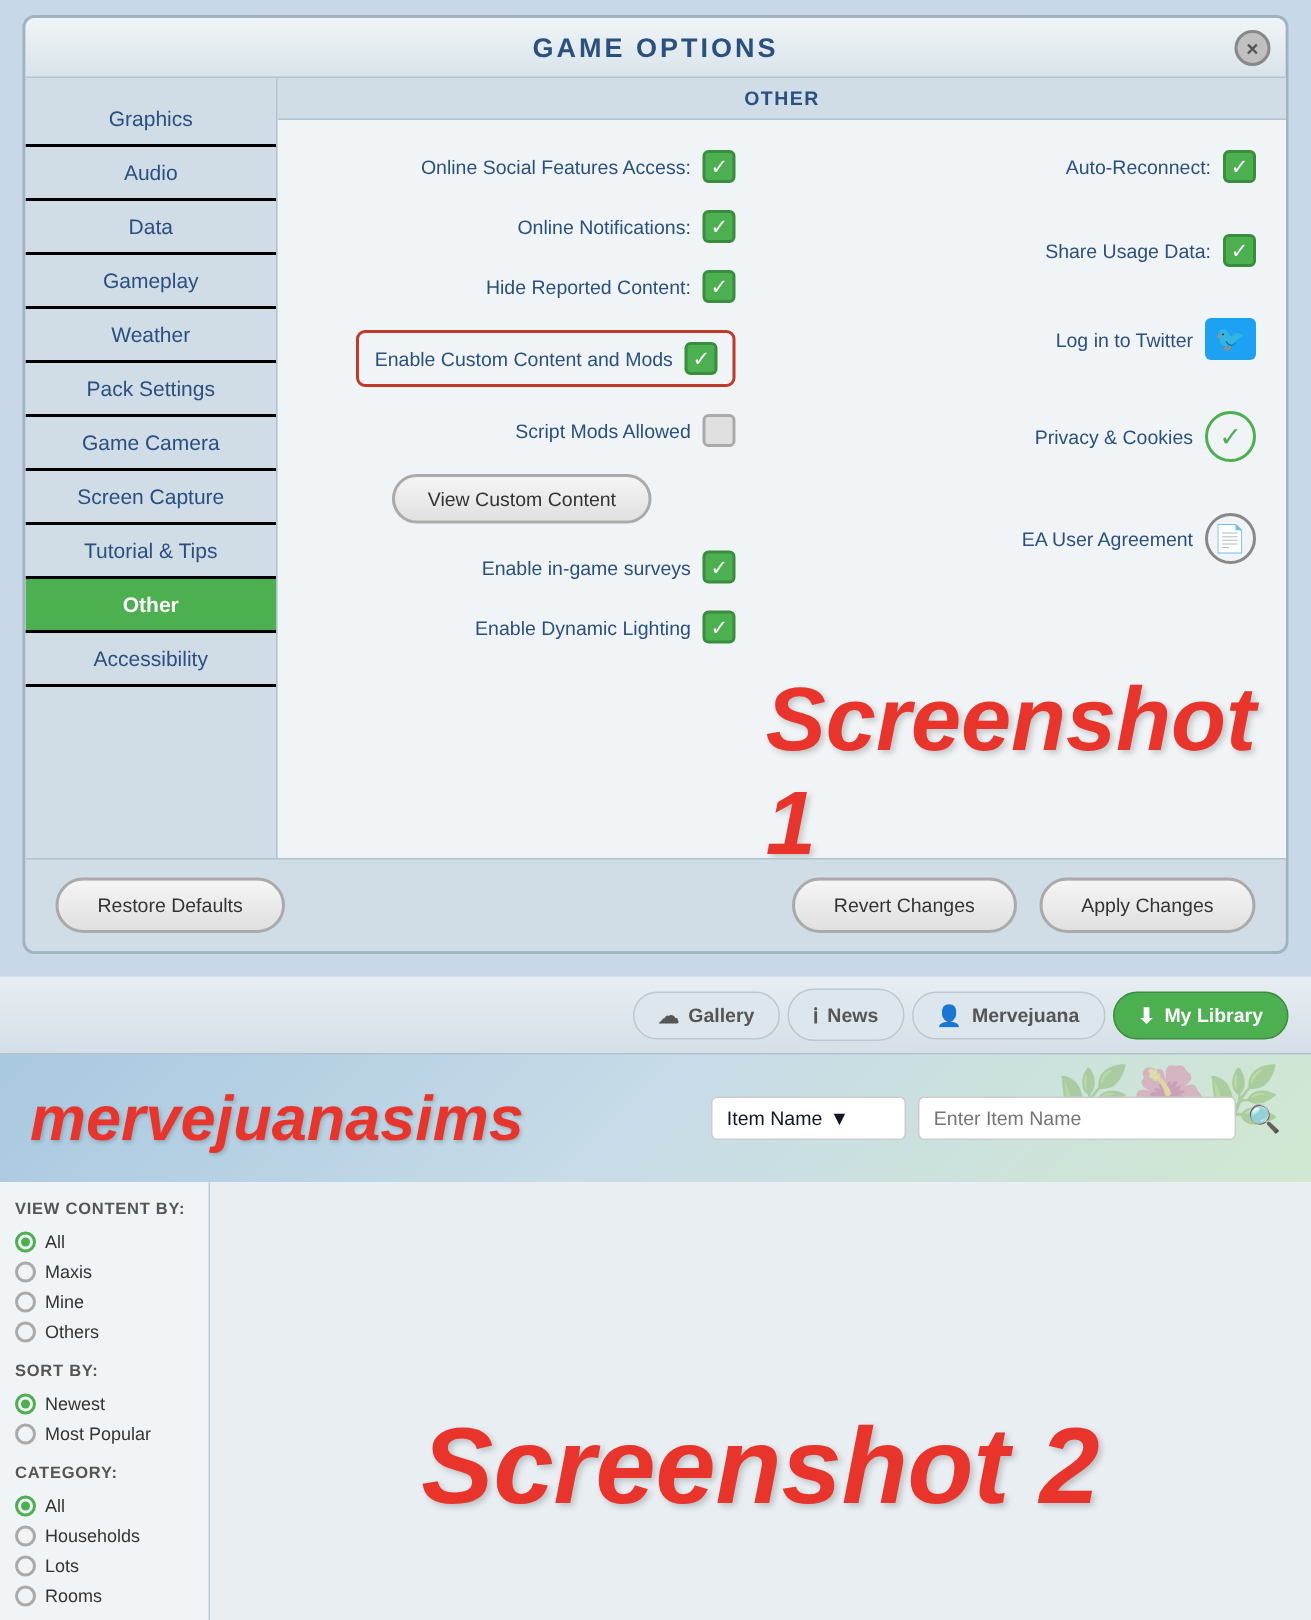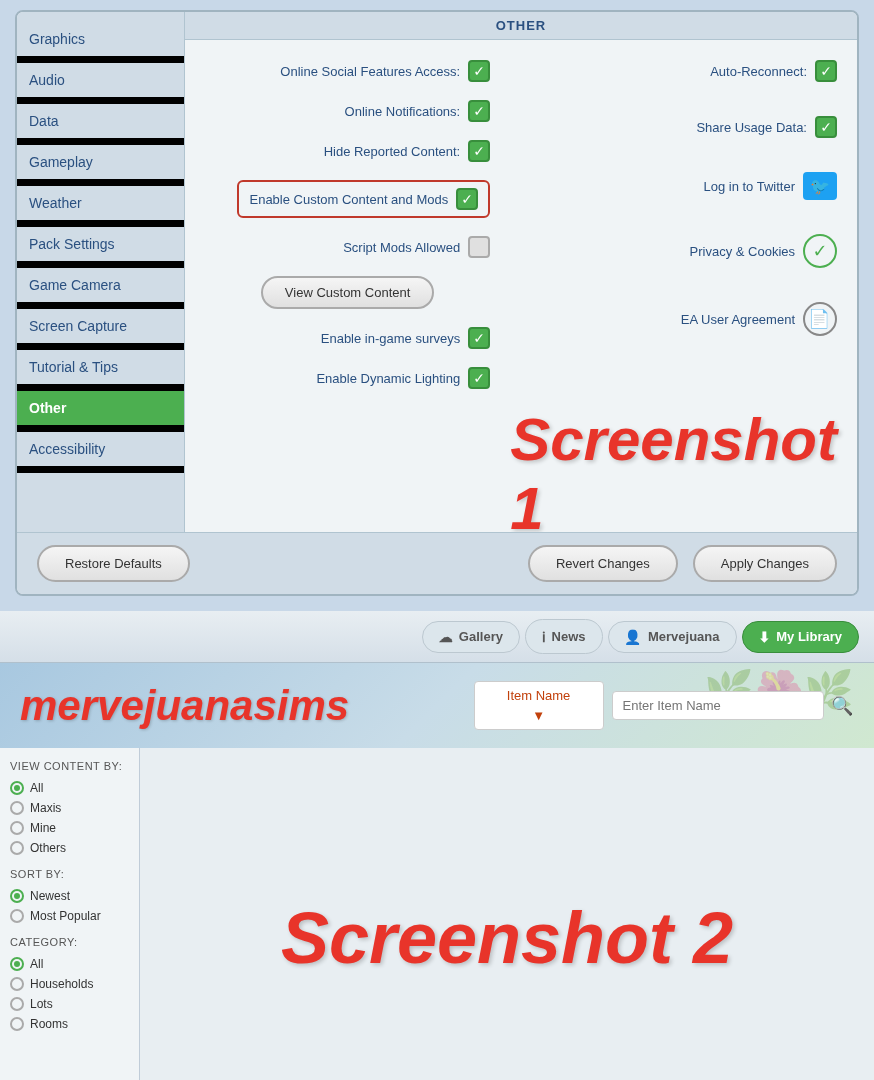--- a/index.html
+++ b/index.html
@@ -66,24 +66,25 @@
     .sidebar {
       width: 168px;
       background: #d0dce6;
       border-right: 1px solid #b0c4d0;
       display: flex;
       flex-direction: column;
       padding-top: 10px;
     }
     .sidebar-item {
       padding: 9px 12px;
+      text-align: center;
       font-size: 14px;
       color: #2a5080;
       cursor: pointer;
-      border-bottom: 7px solid #000000;
+      border-bottom: 2px solid #000000;
     }
     .sidebar-item.active {
       background: #4CAF50;
       color: white;
       font-weight: bold;
     }
 
     
     .main-content {
       flex: 1;
@@ -307,24 +308,23 @@
       z-index: 1;
     }
     .search-dropdown {
       display: flex;
       align-items: center;
       background: white;
       border: 1px solid #ccc;
       border-radius: 4px;
       padding: 6px 10px;
       font-size: 13px;
-      color: #c2410c;
+      color: #0f172a;
       gap: 5px;
       min-width: 130px;
-      flex-direction: column;
     }
     .search-input {
       background: white;
       border: 1px solid #ccc;
       border-radius: 4px;
       padding: 6px 10px;
       font-size: 13px;
       color: #999;
       width: 212px;
     }
@@ -355,21 +355,21 @@
     
     .filter-panel {
       width: 140px;
       background: #f0f4f6;
       border-right: 1px solid #c0ccd8;
       padding: 12px 10px;
       font-size: 12px;
     }
     .filter-section-title {
       font-size: 11px;
-      font-weight: normal;
+      font-weight: bold;
       color: #555;
       text-transform: uppercase;
       letter-spacing: 0.5px;
       margin-bottom: 6px;
       margin-top: 10px;
     }
     .filter-section-title:first-child {
       margin-top: 0;
     }
     .radio-item {
@@ -416,20 +416,24 @@
       font-style: italic;
       text-shadow: 2px 2px 4px rgba(0,0,0,0.2);
     }
   </style>
 </head>
 <body>
 
 <div class="game-options-overlay">
   <div class="game-options-window">
 
+    <div class="game-options-titlebar">
+      <h1>Game Options</h1>
+      <div class="close-btn">×</div>
+    </div>
 
     <div class="game-options-body">
 
       <div class="sidebar">
         <div class="sidebar-item">Graphics</div>
         <div class="sidebar-item">Audio</div>
         <div class="sidebar-item">Data</div>
         <div class="sidebar-item">Gameplay</div>
         <div class="sidebar-item">Weather</div>
         <div class="sidebar-item">Pack Settings</div>

